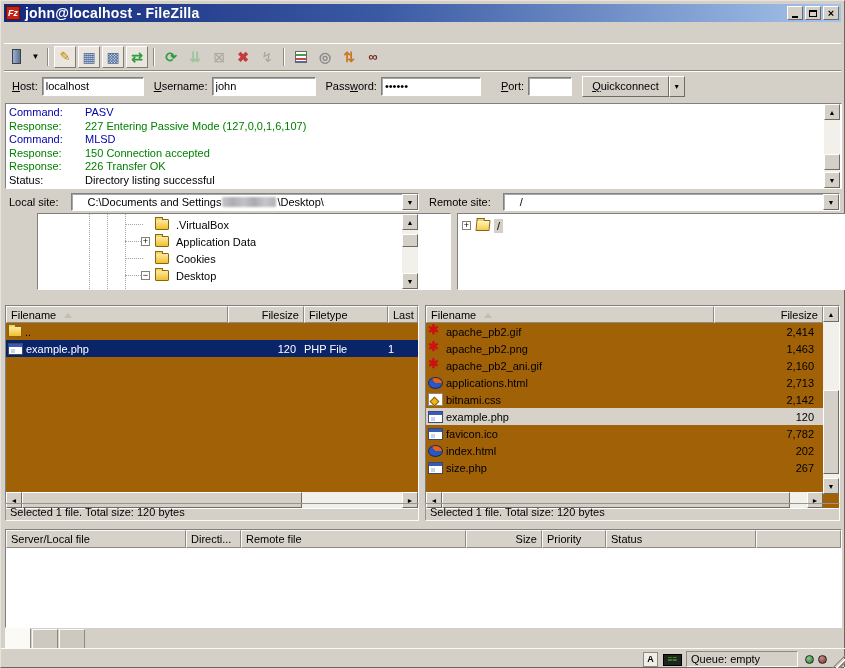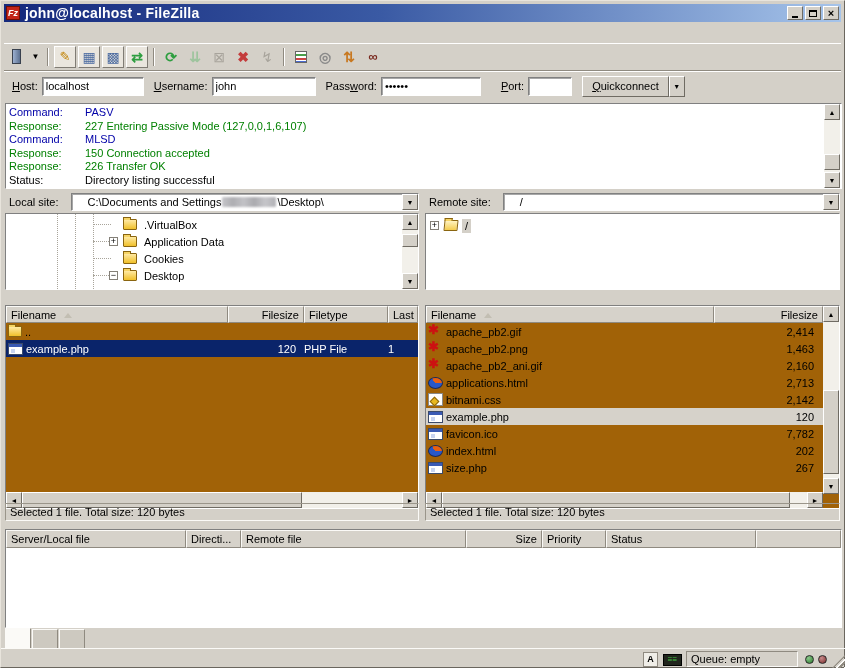--- a/index.html
+++ b/index.html
@@ -90,21 +90,21 @@
     box-shadow:inset 1px 1px 0 rgba(60,60,60,.45); display:flex; align-items:center; padding-left:16px;
     white-space:nowrap; overflow:hidden; }
   .combo-caret { margin-left:auto; width:16px; height:16px; display:flex; align-items:center; justify-content:center;
     font-size:7px; border:1px solid; border-color:#fff #6f6b63 #6f6b63 #fff; background:#d4d0c8; flex:0 0 16px; }
   .redacted { display:inline-block; width:54px; height:10px; margin:0 1px; vertical-align:-1px; border-radius:1px;
     background:linear-gradient(90deg,#c6c6ca,#aeaeb2 20%,#c2c2c6 40%,#ababaf 60%,#c6c6ca 80%,#b2b2b6);
     filter:blur(1.3px); }
 
   
   .treepane { position:absolute; top:212px; height:77px; background:#fff; overflow:hidden;
-    border:1px solid; border-color:#808080 #fff #fff #808080; }
+    border:1px solid; border-color:#808080 #fff #fff #808080;margin-left:32px; }
   .vguide { position:absolute; top:0; bottom:0; border-left:1px dotted #a8a49a; }
   .trow { height:17px; display:flex; align-items:center; position:relative; }
   .ltree .trow { padding-left:103px; }
   .ltree .trow::before { content:""; position:absolute; left:87px; top:8px; width:18px;
     border-top:1px dotted #a8a49a; }
   .rtree .trow { padding-left:4px; }
   .exp { width:9px; height:9px; flex:0 0 9px; border:1px solid #848078; background:#fff; font-size:9px;
     line-height:7px; text-align:center; margin-right:5px; z-index:1; }
   .exp:empty { visibility:hidden; }
   .folder-icon { width:14px; height:11px; flex:0 0 14px; margin-right:4px; position:relative;

